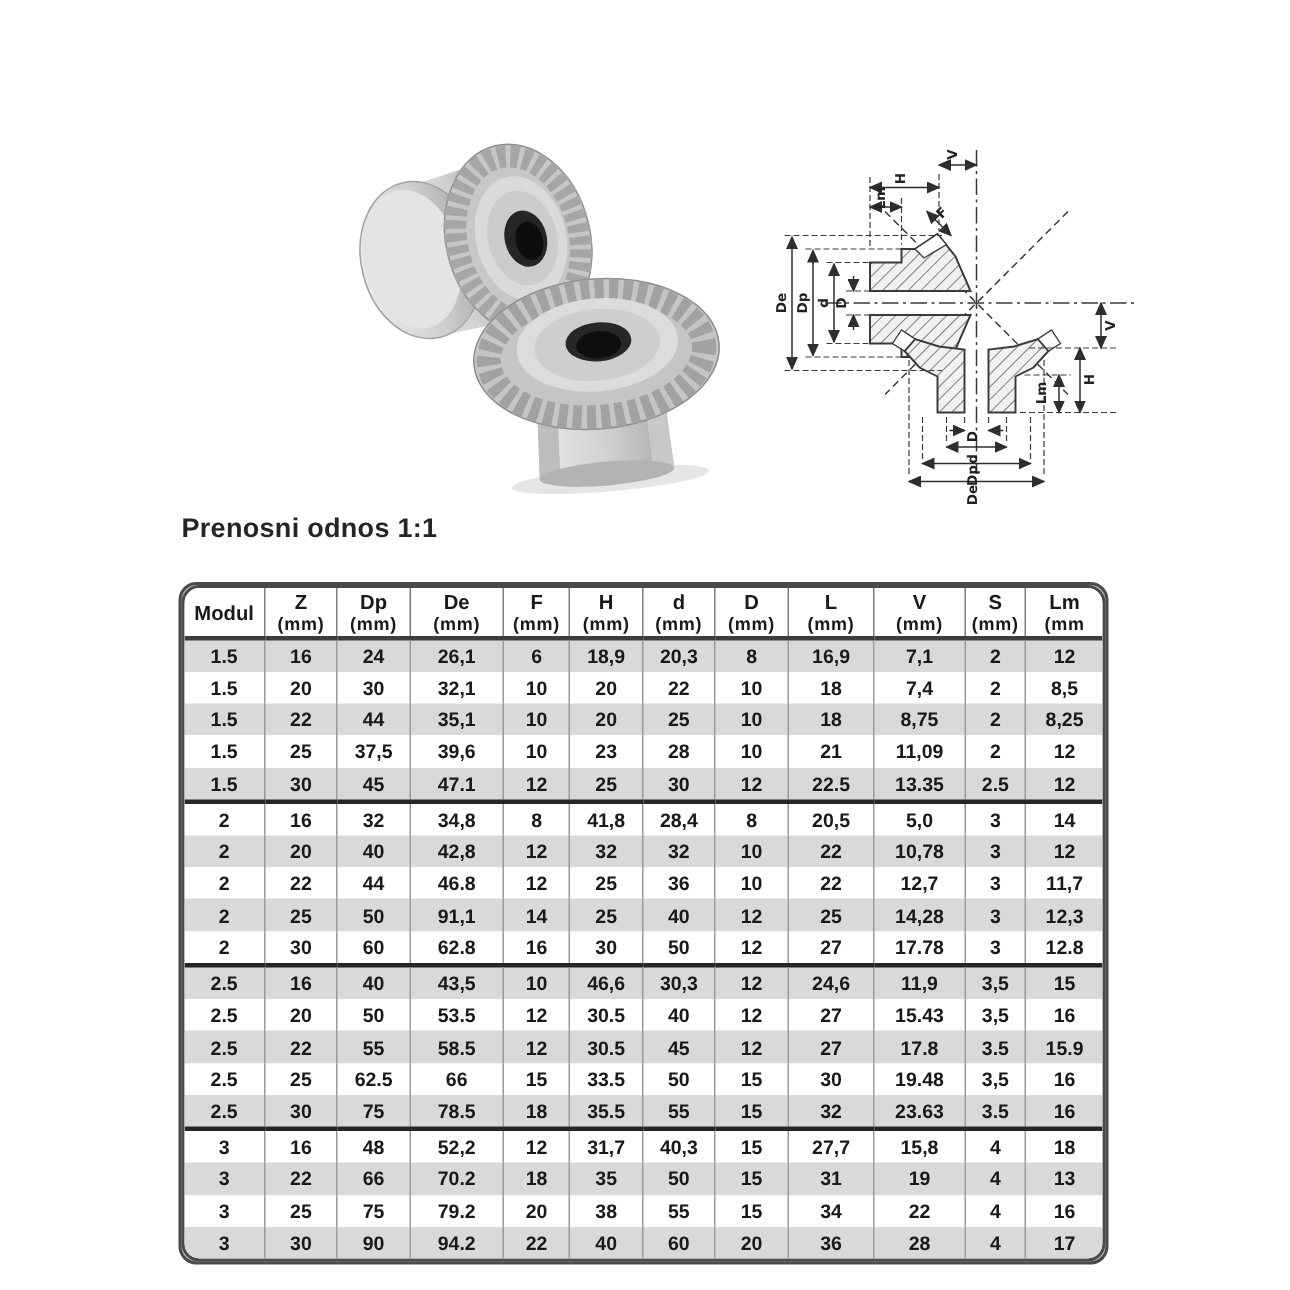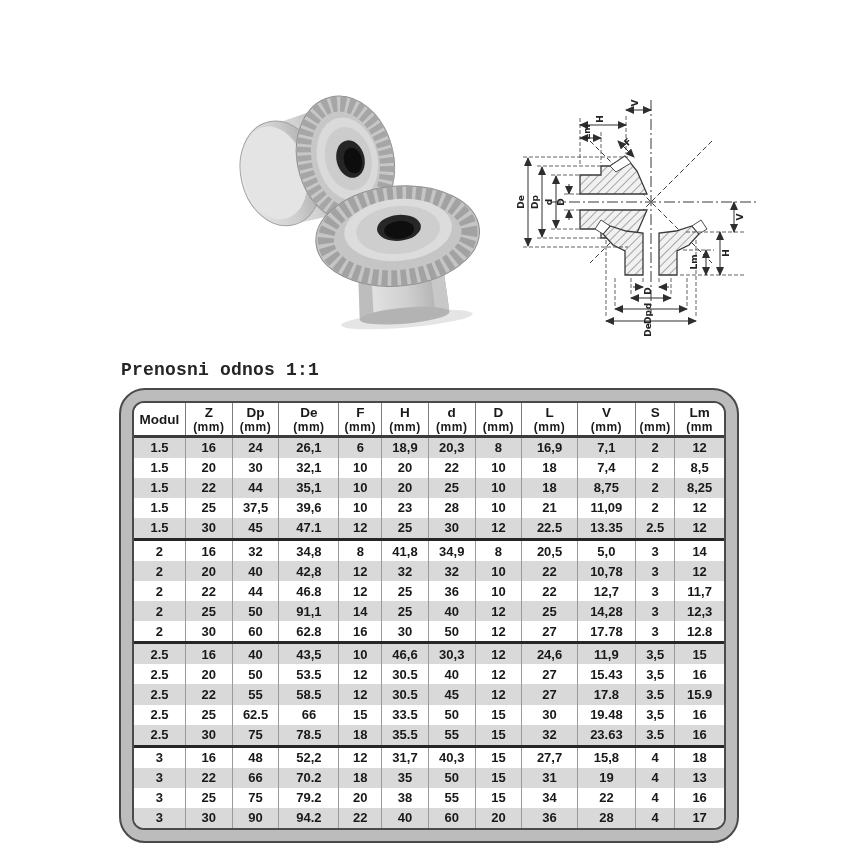--- a/index.html
+++ b/index.html
@@ -1,24 +1,24 @@
 <!DOCTYPE html>
 <html><head>
 <meta charset="utf-8">
 <style>
   html,body{margin:0;padding:0;background:#fff;}
   .page{position:relative;width:860px;height:860px;background:#ffffff;overflow:hidden;
         font-family:"Liberation Sans",sans-serif;color:#1c1c1c;}
   .photo{position:absolute;left:228px;top:70px;width:262px;height:264px;}
   .drawing{position:absolute;left:498px;top:80px;width:266px;height:262px;}
-  .title{position:absolute;left:121px;top:360px;font-size:18px;font-weight:bold;
-         color:#252525;letter-spacing:0.2px;font-family:Liberation Mono, monospace;}
+  .title{position:absolute;left:121px;top:342px;font-size:18px;font-weight:bold;
+         color:#252525;letter-spacing:0.2px;}
   .table-frame{position:absolute;left:119px;top:388px;width:620px;height:455px;
-         background:#bcbcbc;border:2px solid #4a4a4a;border-radius:26px;
-         padding:11px;box-sizing:border-box;}
+         background:#bcbcbc;border:2px solid #4a4a4a;border-radius:12px;
+         padding:0;box-sizing:border-box;}
   .table-inner{background:#ffffff;border:2px solid #4a4a4a;border-radius:12px;
          overflow:hidden;height:100%;box-sizing:border-box;}
   table.spec{width:100%;height:100%;border-collapse:collapse;table-layout:fixed;
          font-size:13px;font-weight:bold;color:#191919;}
   table.spec th{border-right:1px solid #7d7d7d;border-bottom:3px solid #3c3c3c;
          padding:2px 0 1px 0;vertical-align:middle;background:#fff;}
   table.spec th:last-child,table.spec td:last-child{border-right:none;}
   .cl{font-size:13.5px;line-height:1.15;}
   .cu{font-size:12px;line-height:1.1;letter-spacing:0.5px;}
   .cu:empty{display:none;}
@@ -303,21 +303,21 @@
               <td>2.5</td>
               <td>12</td>
             </tr>
             <tr class="sep">
               <td>2</td>
               <td>16</td>
               <td>32</td>
               <td>34,8</td>
               <td>8</td>
               <td>41,8</td>
-              <td>34,9</td>
+              <td>28,4</td>
               <td>8</td>
               <td>20,5</td>
               <td>5,0</td>
               <td>3</td>
               <td>14</td>
             </tr>
             <tr>
               <td>2</td>
               <td>20</td>
               <td>40</td>

